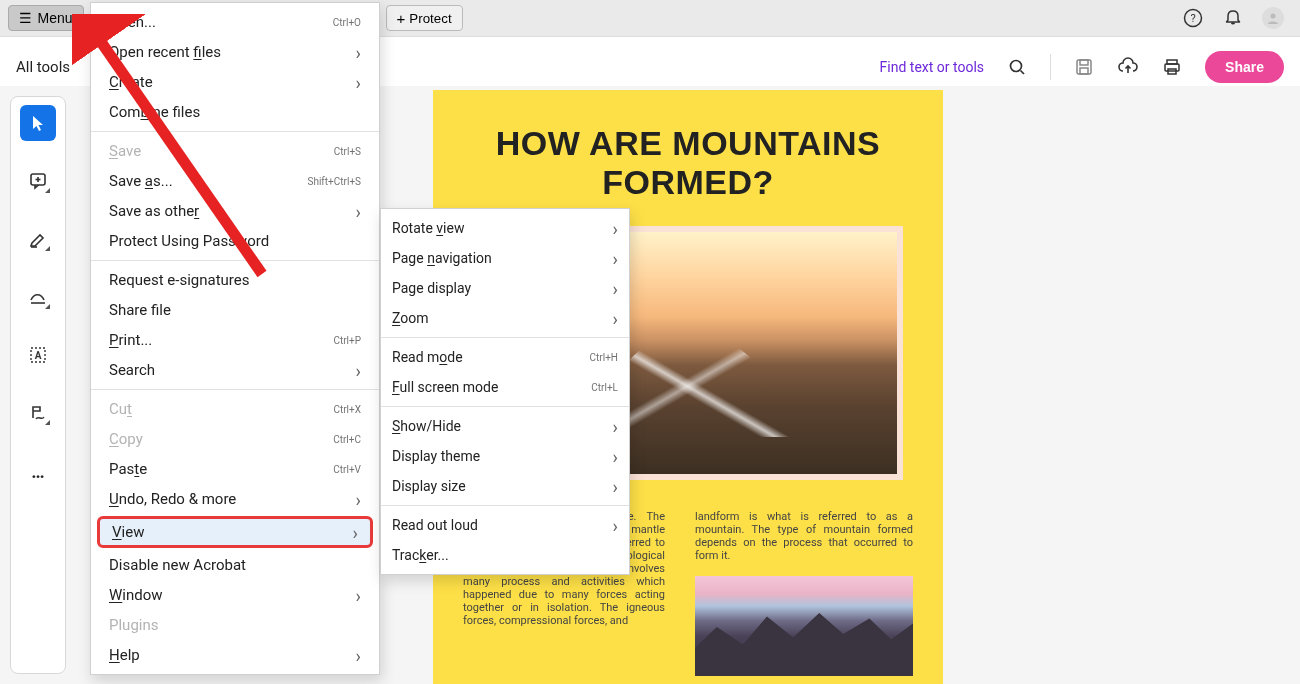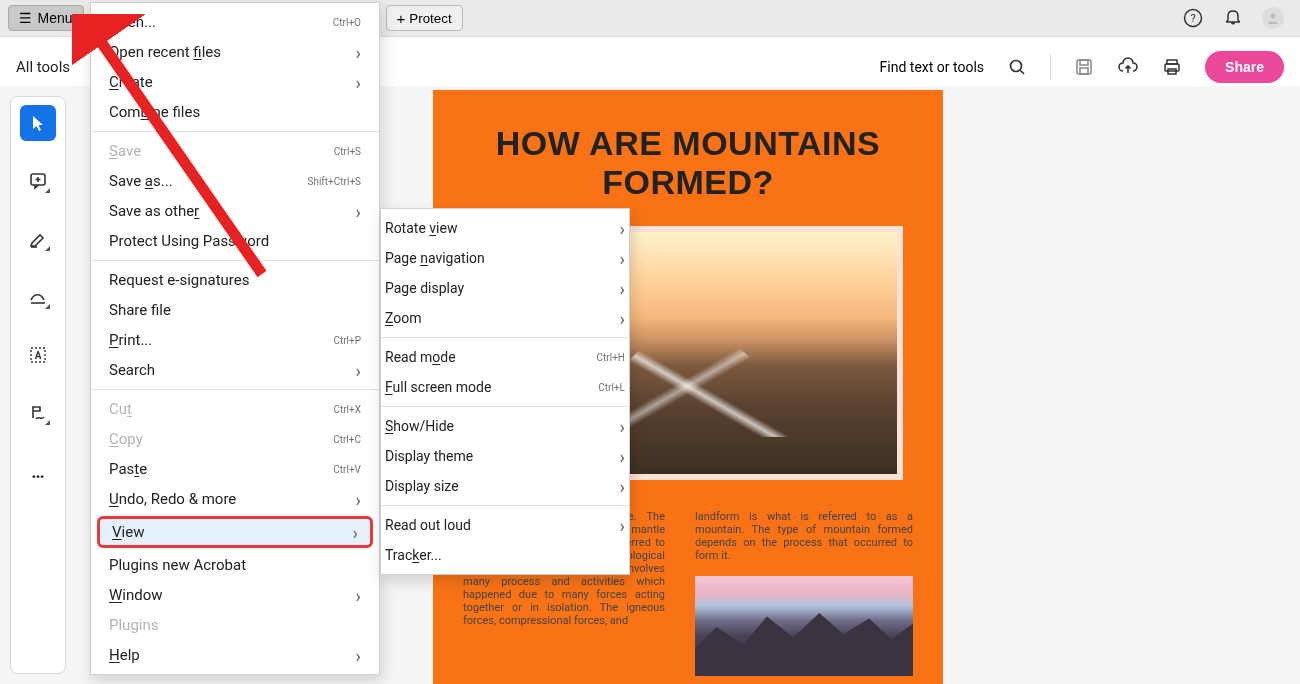--- a/index.html
+++ b/index.html
@@ -75,21 +75,21 @@
     padding:0 16px;
     border-bottom:1px solid #e3e3e3;
   }
   .subbar-left { font-size:15px; }
   .subbar-right {
     margin-left:auto;
     display:flex;
     align-items:center;
     gap:22px;
   }
-  .findtext { font-size:14px; color:#000000; }
+  .findtext { font-size:14px; color:#6d28d9; }
   .sep { width:1px; height:26px; background:#ddd; }
   .share-btn {
     background:#ec4899; color:#fff;
     border:none; border-radius:28px;
     padding:8px 20px; font-size:14px; font-weight:600;
     cursor:pointer;
   }
 
   .workarea {
     position:absolute; top:86px; left:0; right:0; bottom:0;
@@ -115,21 +115,21 @@
     border-left:5px solid transparent;
     border-bottom:5px solid #555;
   }
   .dots3::before { content:"\2026"; font-size:18px; font-weight:bold; }
 
   .canvas {
     flex:1; display:flex; justify-content:center;
     padding-top: 4px;
   }
   .page {
-    width:510px; background:#f97316;
+    width:510px; background:#fde047;
     padding:0 0 60px 0;
   }
   .doc-title {
     text-align:center;
     font-size:34px;
     font-weight:800;
     margin: 34px 0 24px 0;
     letter-spacing:0.5px;
     font-family: Impact, "Arial Black", sans-serif;
   }
@@ -208,21 +208,21 @@
     background:#fff;
     border:1px solid #d0d0d0;
     box-shadow:2px 6px 14px rgba(0,0,0,0.15);
     z-index:21;
     font-size:14px;
     padding:4px 0;
   }
   .m2item {
     display:flex; align-items:center;
     height:30px;
-    padding:0 4px;
+    padding:0 11px;
     cursor:pointer;
   }
   .m2label { flex:1; }
 
   
   .redarrow {
     position:absolute;
     top:14px; left:72px;
     width:200px; height:270px;
     z-index:30;
@@ -416,21 +416,21 @@
     </div>
   <div class="mitem">
       <span class="mlabel"><span class="under">U</span>ndo, Redo &amp; more</span>
       <span class="chev"></span>
     </div>
   <div class="mitem highlight">
       <span class="mlabel"><span class="under">V</span>iew</span>
       <span class="chev"></span>
     </div>
   <div class="mitem">
-      <span class="mlabel">Plugins new Acrobat</span>
+      <span class="mlabel">Disable new Acrobat</span>
     </div>
   <div class="mitem">
       <span class="mlabel"><span class="under">W</span>indow</span>
       <span class="chev"></span>
     </div>
   <div class="mitem disabled">
       <span class="mlabel">Plugins</span>
     </div>
   <div class="mitem">
       <span class="mlabel"><span class="under">H</span>elp</span>

